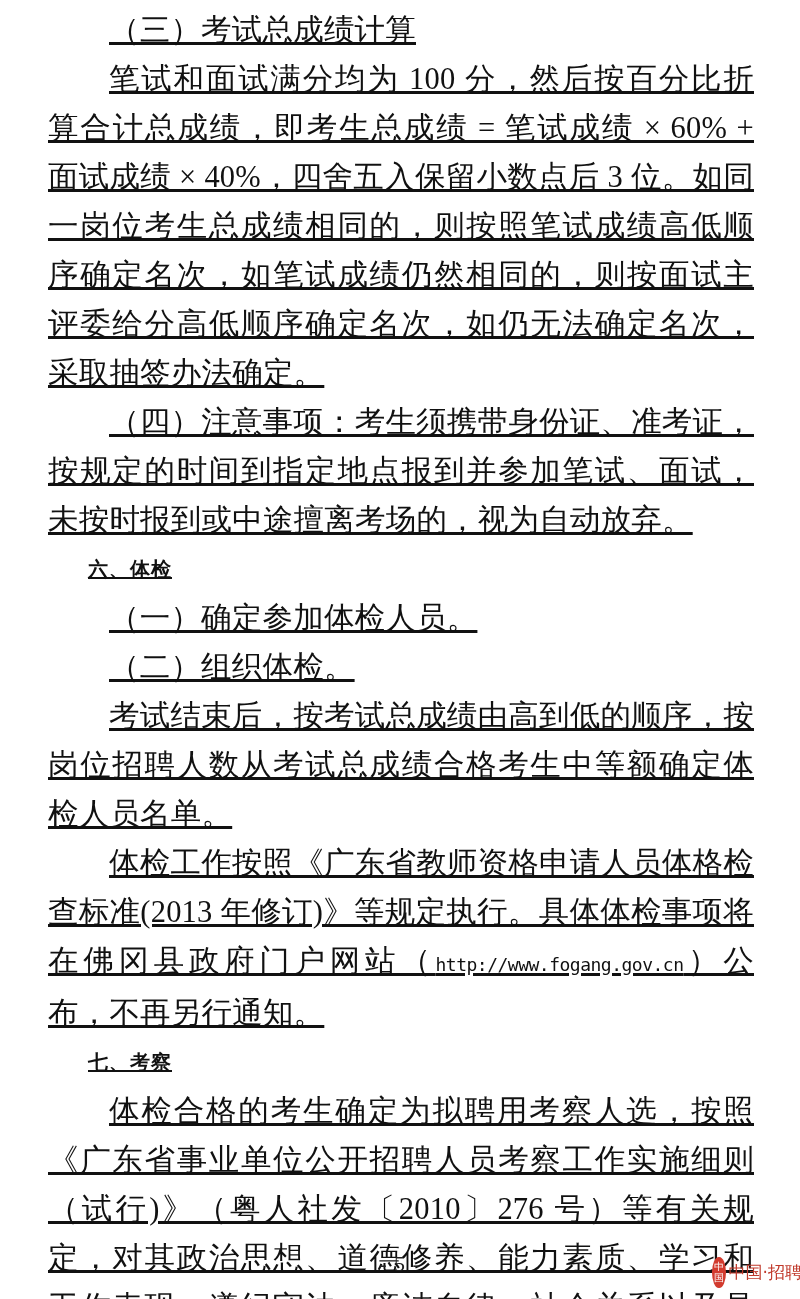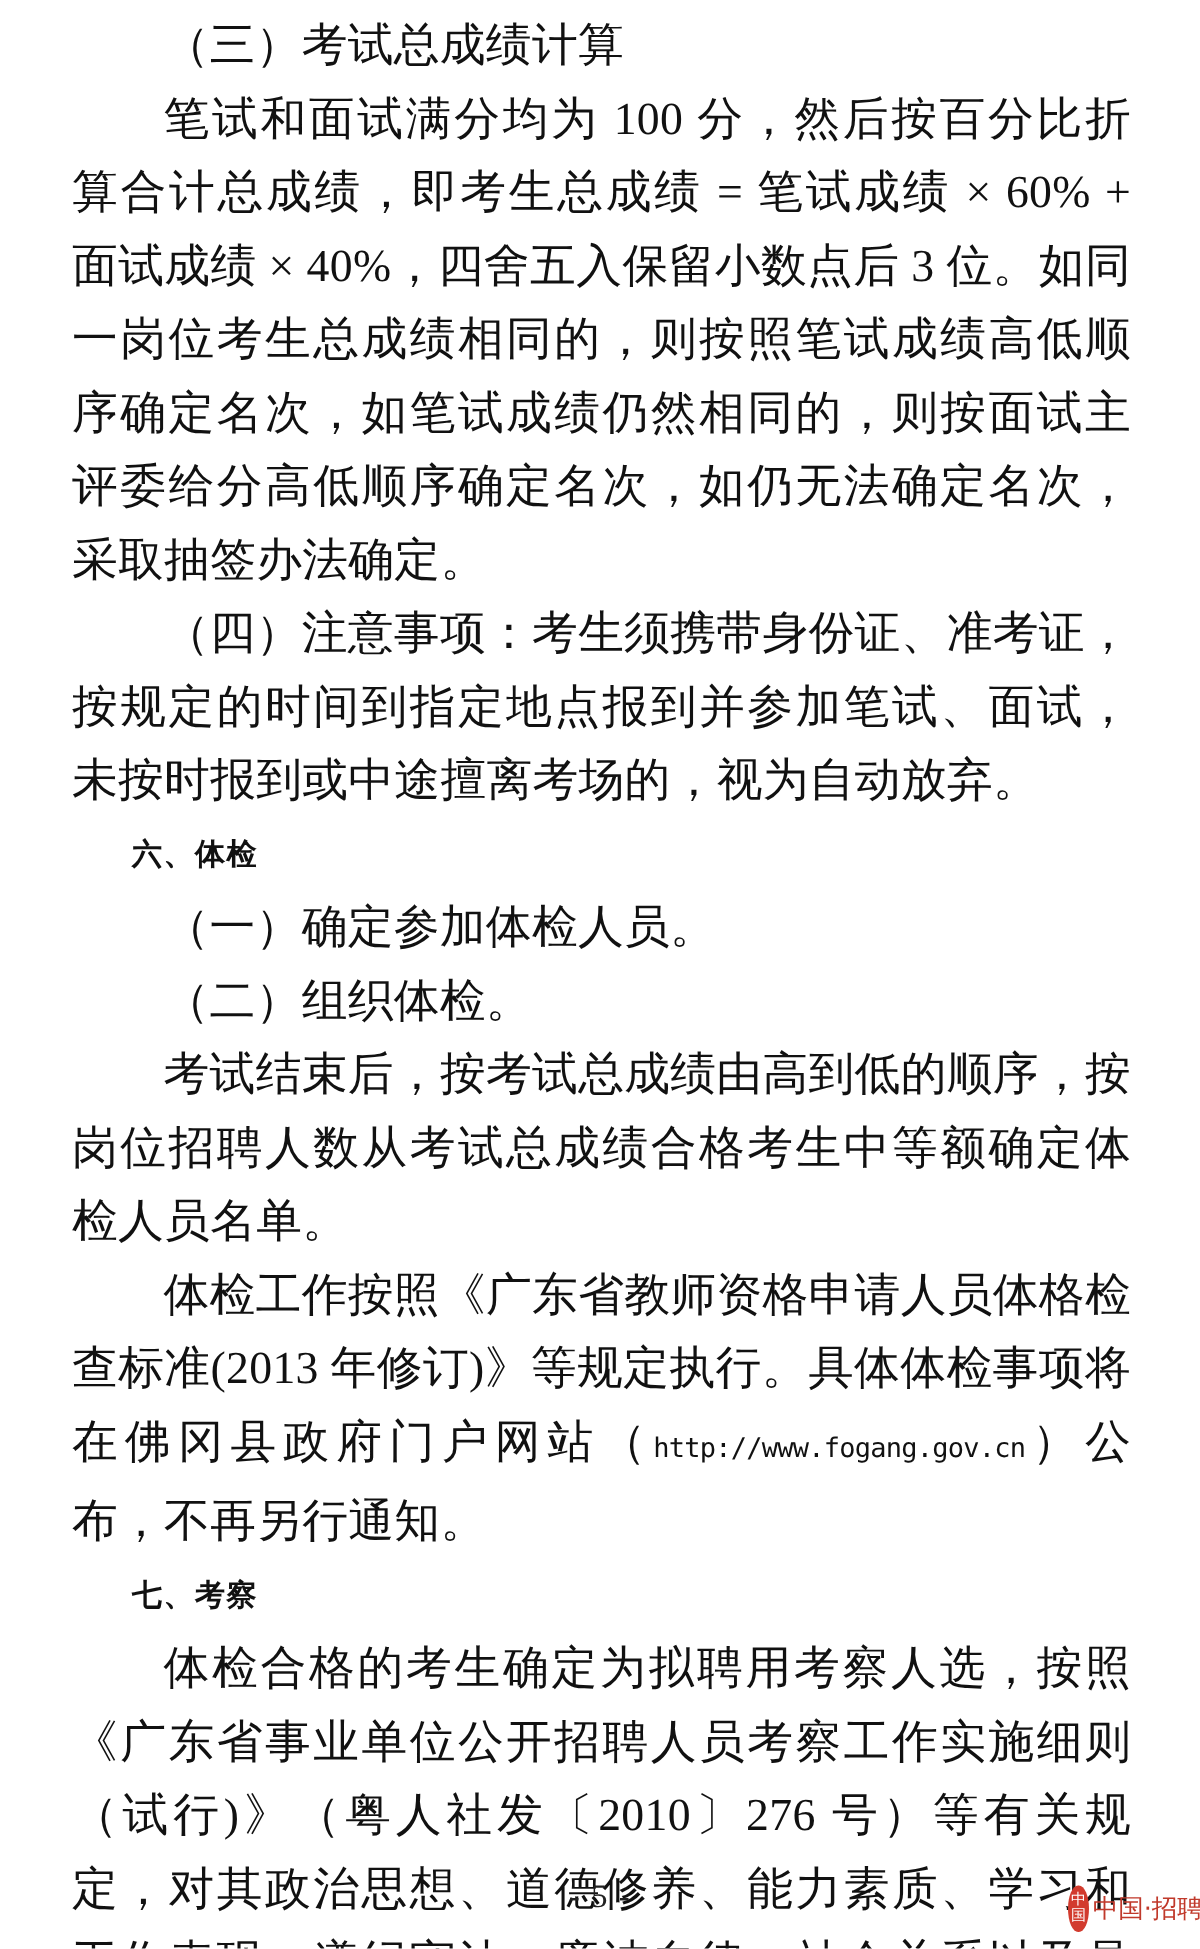--- a/index.html
+++ b/index.html
@@ -14,20 +14,21 @@
     color: #111111;
     position: relative;
     overflow: hidden;
   }
   .page {
     position: relative;
     width: 800px;
     height: 1299px;
     box-sizing: border-box;
     padding: 6px 46px 0 48px;
+    text-decoration: underline;
   }
   .doc-body {
     font-size: 30.5px;
     line-height: 49px;
     text-align: justify;
     text-justify: inter-ideograph;
     letter-spacing: 0.2px;
   }
   p {
     margin: 0;

